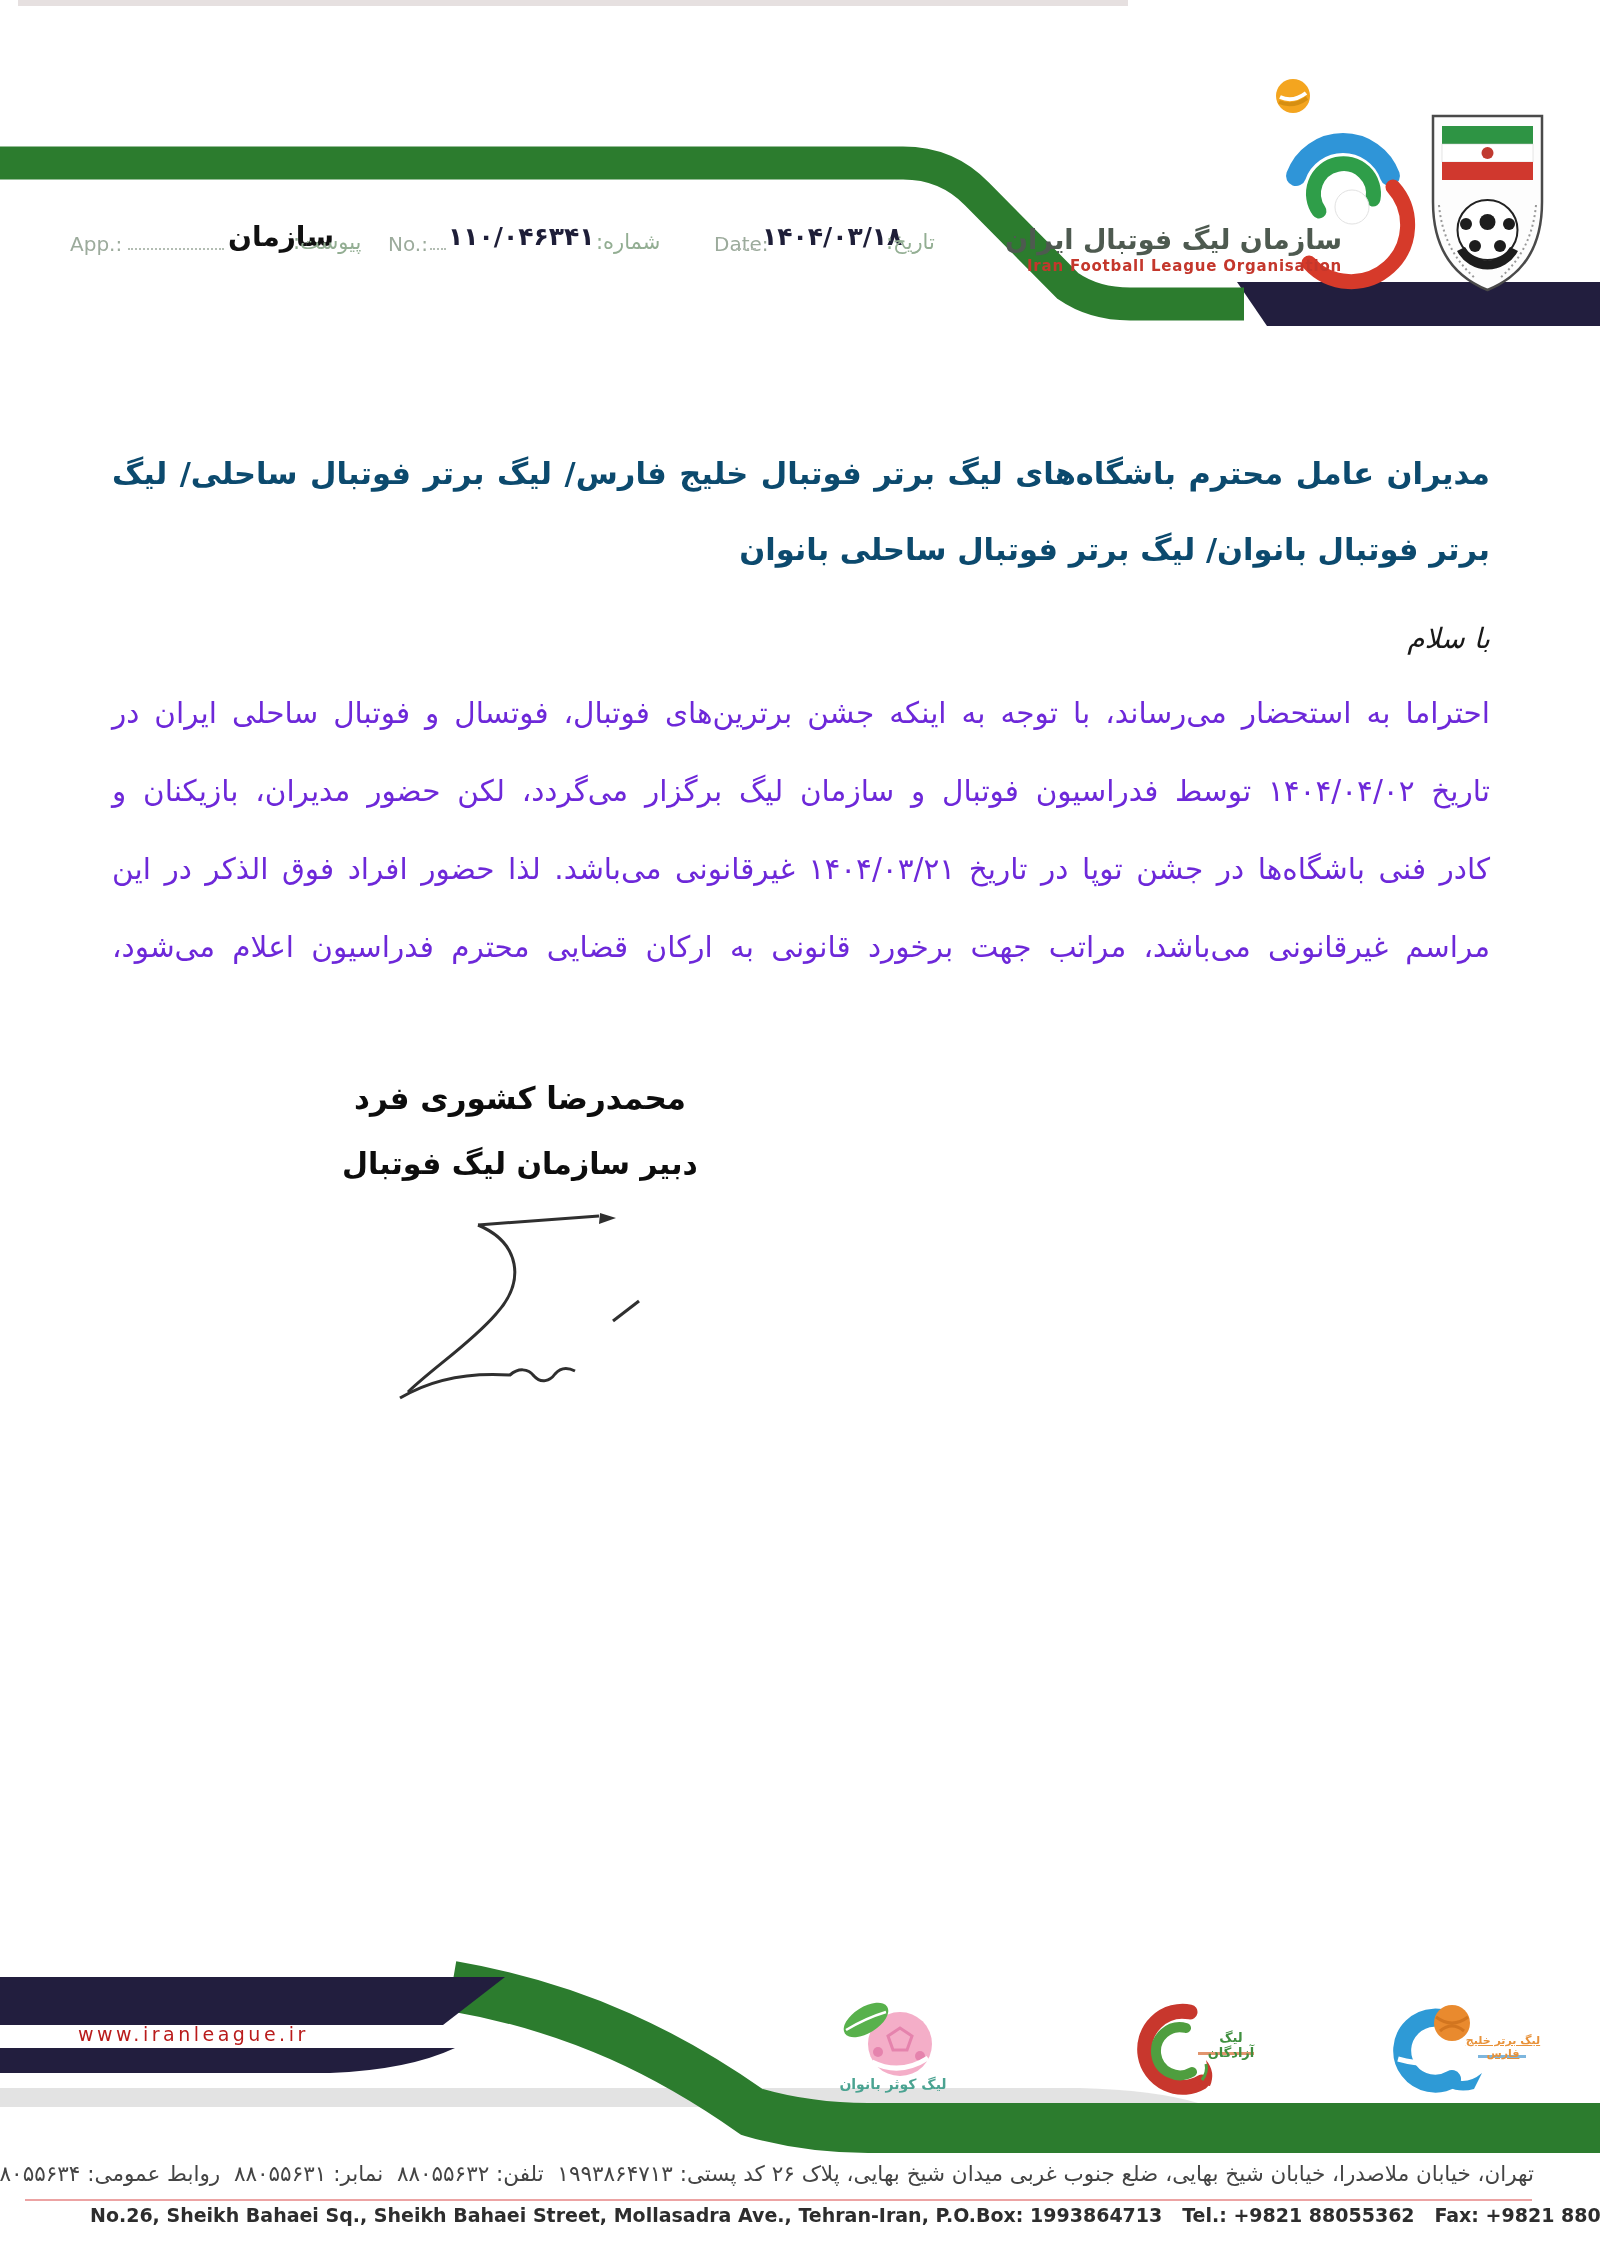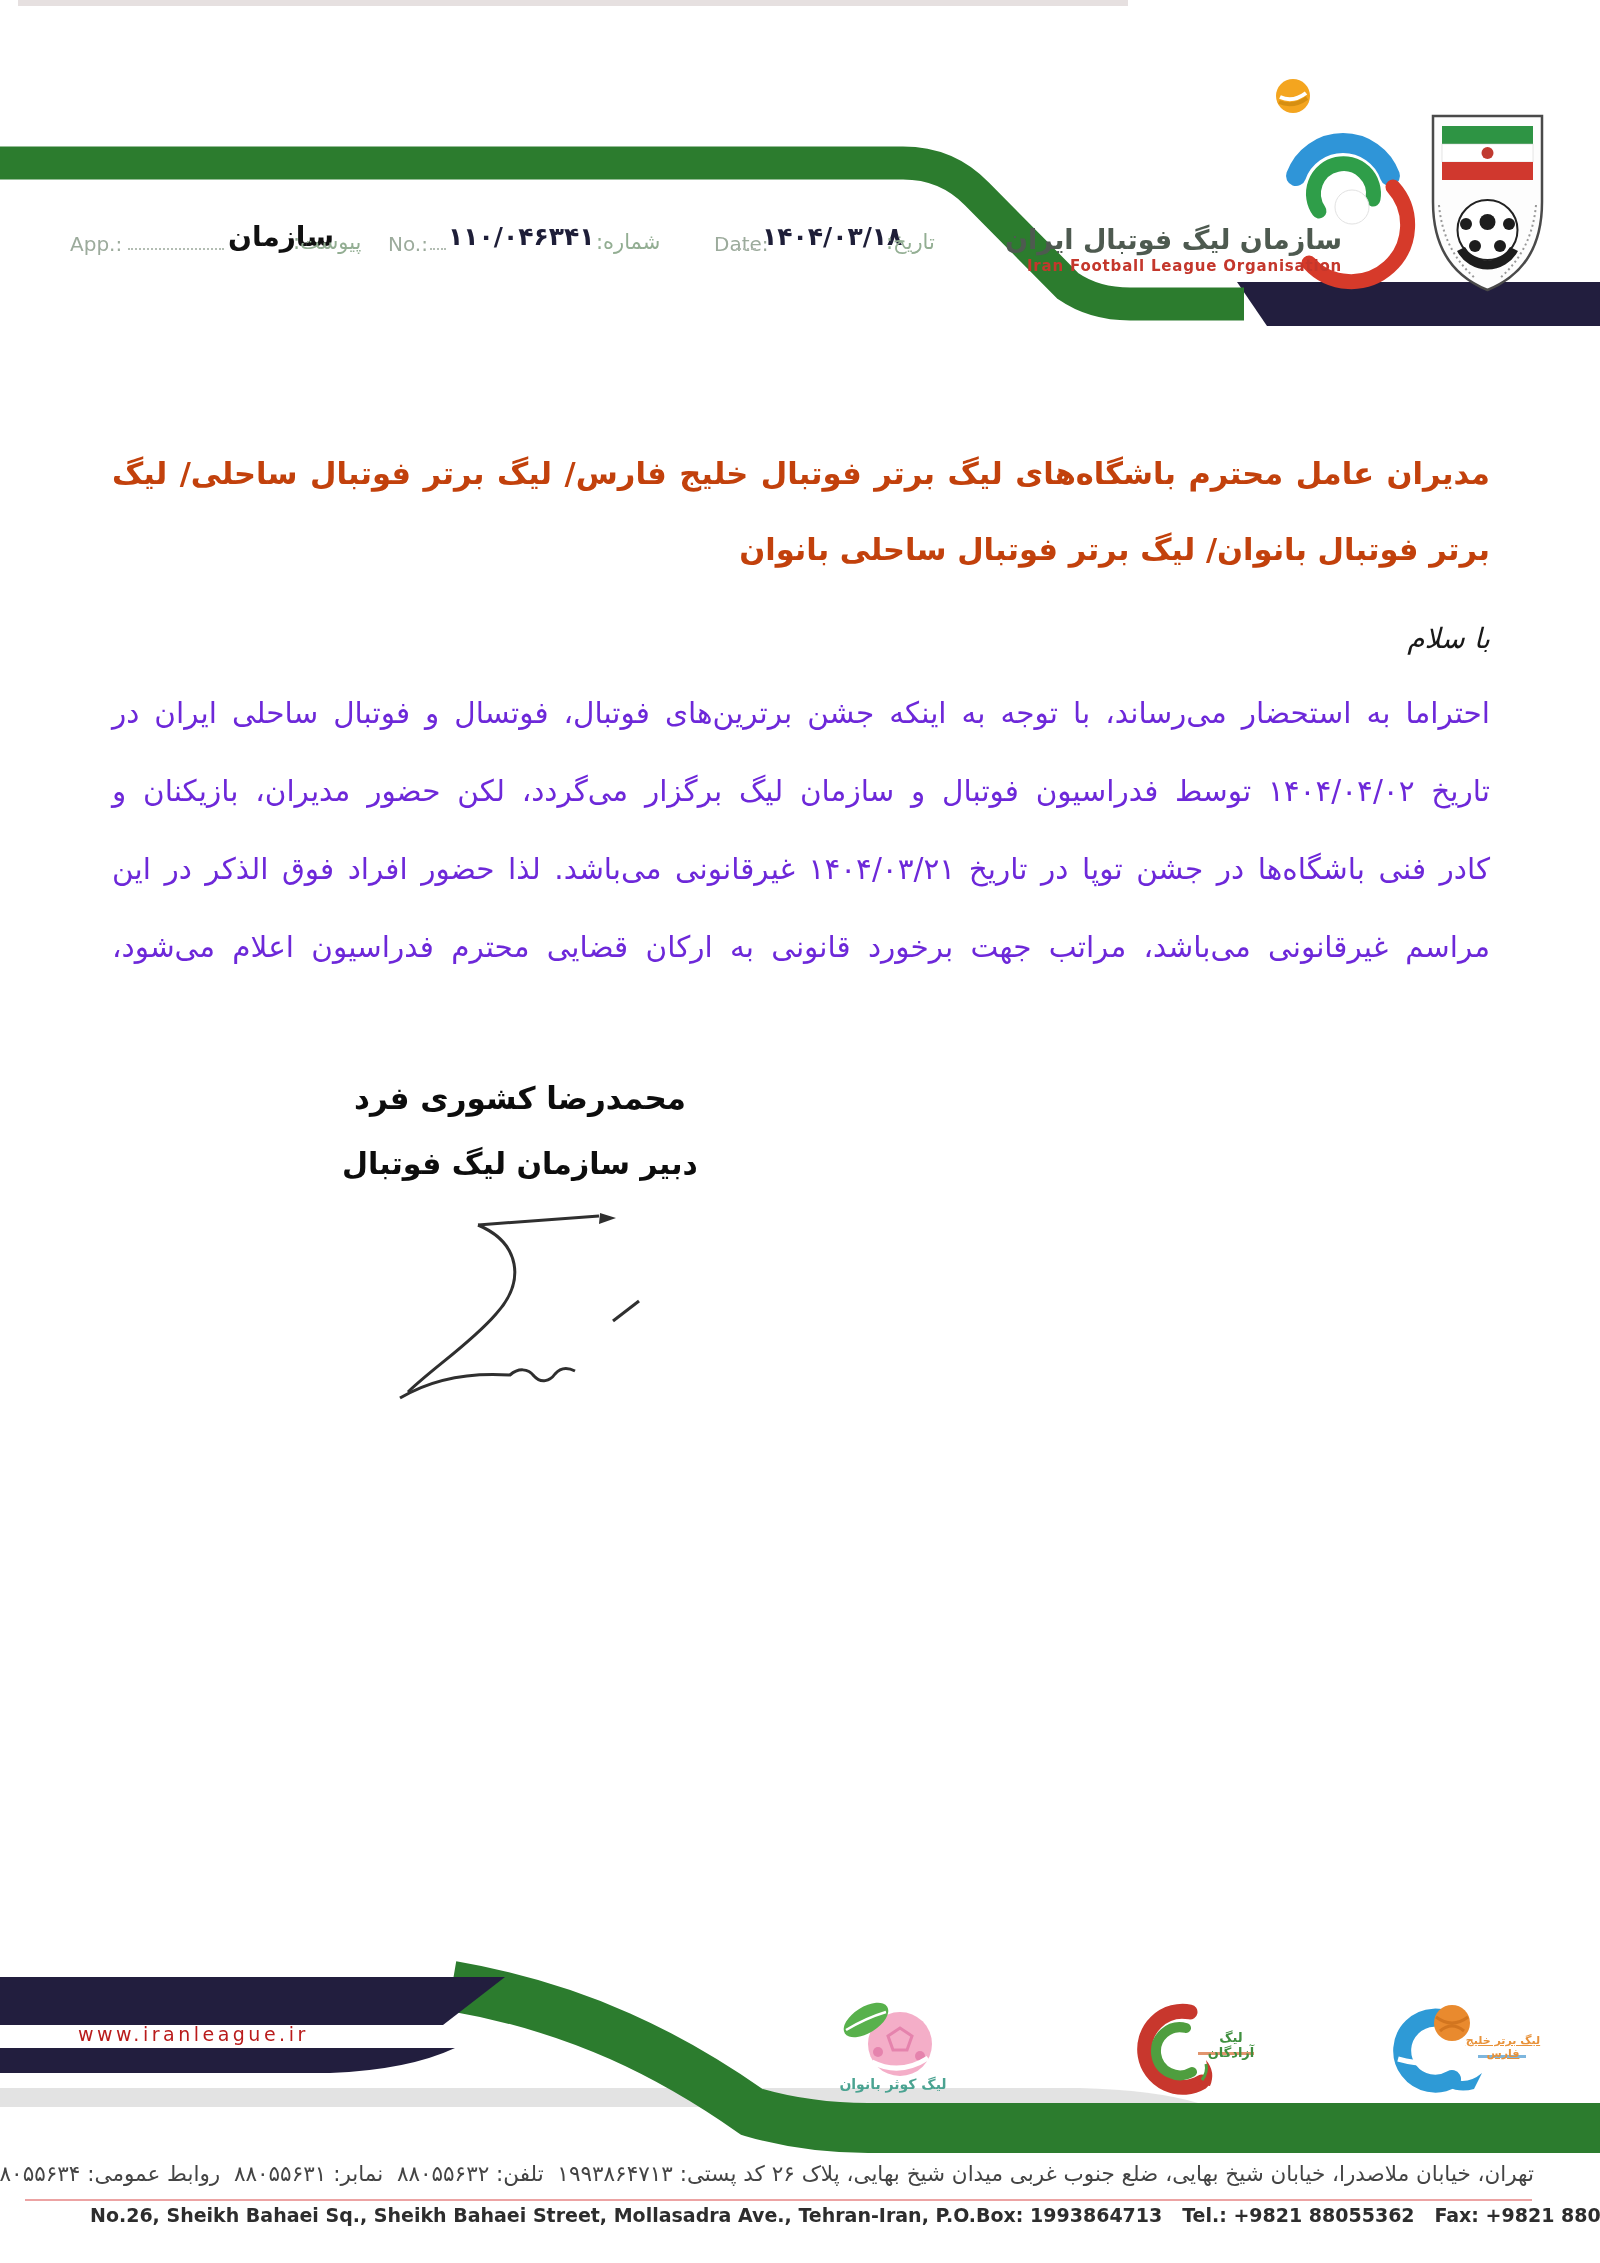--- a/index.html
+++ b/index.html
@@ -13,21 +13,21 @@
   
   .scan-edge{top:0;left:18px;width:1110px;height:6px;background:#ddd6d6;opacity:.75;}
   .org-fa{top:224px;right:258px;font-size:27px;font-weight:700;color:#4e5a50;direction:rtl;letter-spacing:0;}
   .org-en{top:257px;right:258px;font-size:15px;font-weight:700;color:#c4372c;letter-spacing:.8px;}
   .meta-row{top:220px;left:0;width:1000px;height:48px;font-size:20px;color:#9cab9c;}
   .meta-label-en{position:absolute;top:12px;font-weight:400;color:#9cab9c;}
   .meta-label-fa{position:absolute;top:10px;font-size:21px;color:#93ae93;direction:rtl;}
   .meta-value{position:absolute;top:2px;font-size:25px;font-weight:700;color:#1e1e38;direction:rtl;letter-spacing:1px;}
   .leader{position:absolute;top:28px;border-bottom:2px dotted #b3bdb3;height:0;}
   
-  .addressee{left:112px;width:1378px;font-size:30.5px;font-weight:700;color:#c2410c;direction:rtl;}
+  .addressee{left:112px;width:1378px;font-size:30.5px;font-weight:700;color:#0c4a6e;direction:rtl;}
   .just{text-align:justify;text-align-last:justify;}
   .r{text-align:right;}
   .salutation{top:622px;right:110px;font-size:28px;color:#191919;direction:rtl;font-style:italic;}
   .para-line{left:112px;width:1378px;font-size:29.5px;color:#6d28d9;direction:rtl;}
   .sig-name{top:1080px;left:300px;width:440px;text-align:center;font-size:31px;font-weight:700;color:#0d0d0d;direction:rtl;}
   .sig-title{top:1146px;left:300px;width:440px;text-align:center;font-size:30px;font-weight:700;color:#0d0d0d;direction:rtl;}
   
   .site-url{top:2023px;left:78px;font-size:19px;font-weight:400;color:#b91c1c;letter-spacing:3.5px;}
   .logo-caption{position:absolute;text-align:center;direction:rtl;}
   .cap-kowsar{top:2076px;left:820px;width:146px;font-size:14px;color:#4aa391;font-weight:700;}

